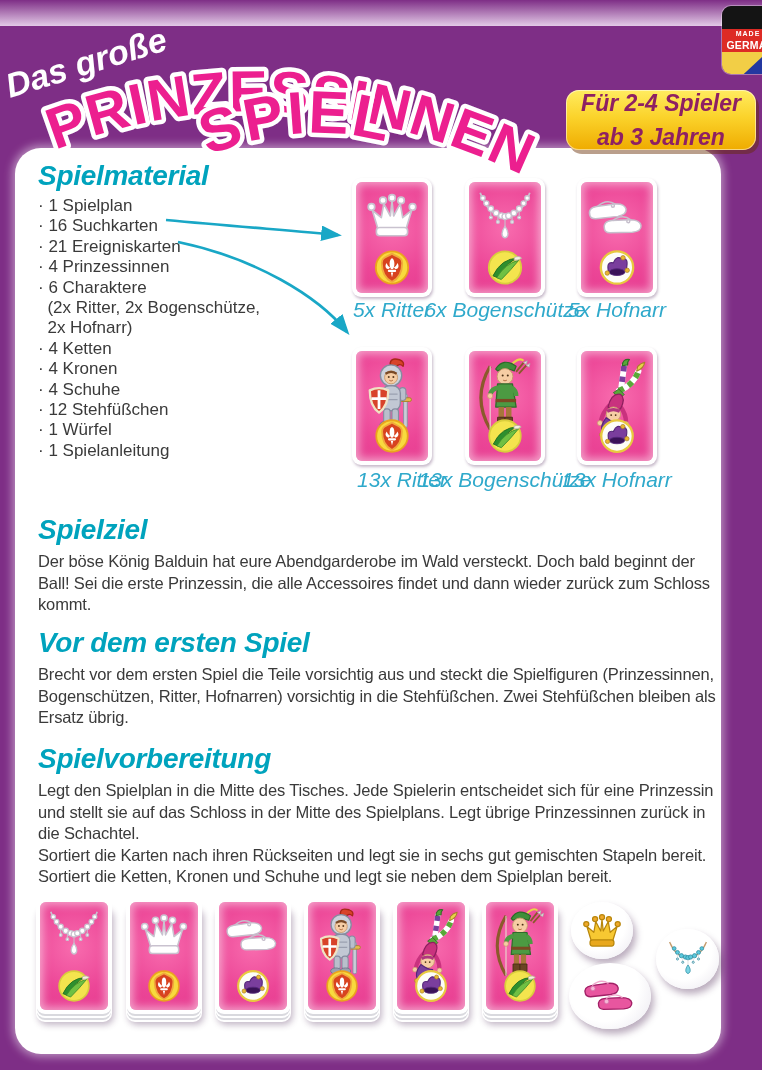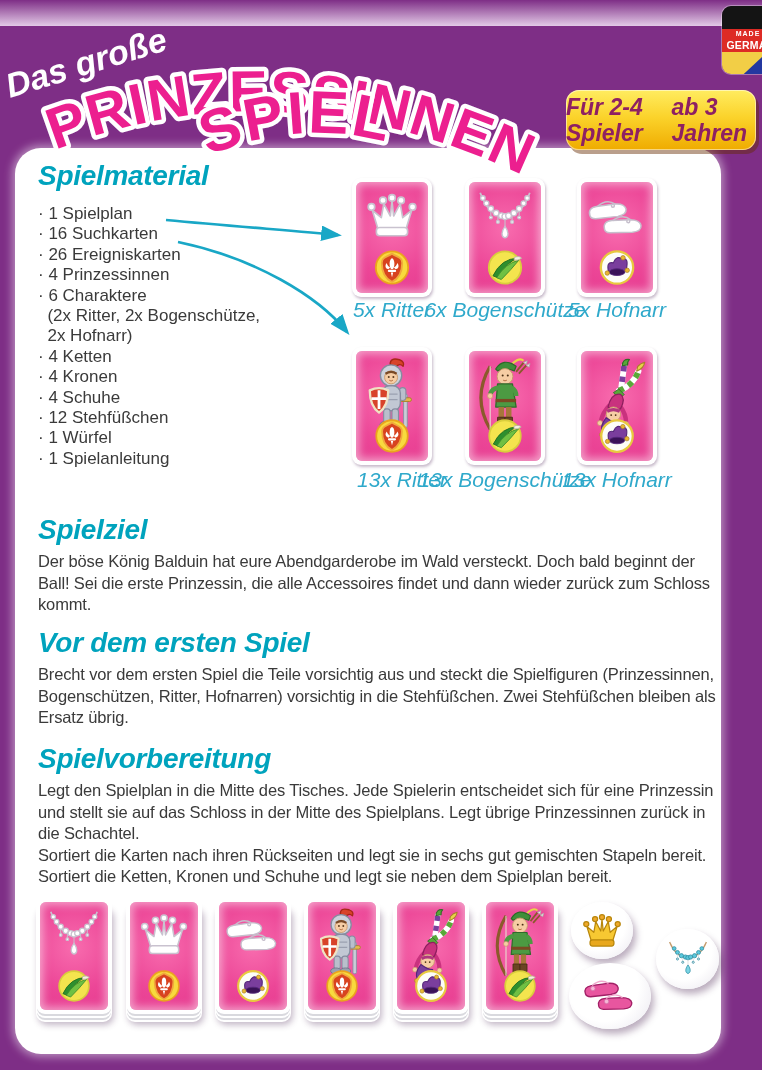--- a/index.html
+++ b/index.html
@@ -26,27 +26,27 @@
   .mig-gold{position:absolute;left:0;top:67%;width:100%;height:33%;background:#F2CE46;}
   .mig-eu{position:absolute;left:0;top:0;width:100%;height:100%;background:#2438A0;
     clip-path:polygon(100% 42%,100% 100%,34% 100%);}
   .eu-circle{position:absolute;right:5px;bottom:4px;width:15px;height:15px;border:2px dotted #FFD500;border-radius:50%;}
   .mig-t1{position:absolute;left:0;top:36%;width:100%;text-align:center;font-size:7px;font-weight:bold;color:#fff;letter-spacing:1px;}
   .mig-t2{position:absolute;left:0;top:49%;width:100%;text-align:center;font-size:10.5px;font-weight:bold;color:#fff;letter-spacing:.2px;}
 
   .players-box{position:absolute;left:566px;top:90px;width:190px;height:60px;border-radius:13px;
     background:linear-gradient(to bottom,#FFEC60 0%,#FBD32B 45%,#EFAB00 100%);
     box-shadow:3px 4px 0 rgba(101,42,0,.45), inset 0 0 0 1px rgba(255,255,255,.5);
-    display:flex;flex-direction:row;justify-content:flex-start;align-items:center;}
+    display:flex;flex-direction:column;justify-content:space-between;align-items:center;}
   .players-box div{font-style:italic;font-weight:bold;font-size:23px;line-height:26px;color:#8E2063;}
 
   
   .sec-heading{font-style:italic;font-weight:bold;font-size:28px;color:#00A3BD;letter-spacing:-.3px;}
   .spielmaterial{position:absolute;left:38px;top:160px;width:300px;}
-  .sm-list{margin-top:12px;}
+  .sm-list{margin-top:4px;}
   .sm-item{font-size:17px;line-height:20.4px;color:#3A3A3A;white-space:pre;}
 
   .section{position:absolute;left:38px;width:692px;}
   .sec1{top:514px;} .sec2{top:627px;} .sec3{top:743px;}
   .sec-body{margin-top:5px;font-size:16.5px;line-height:21.5px;color:#3A3A3A;letter-spacing:-.15px;white-space:pre-line;}
 
   
   .card{position:absolute;width:80px;height:119px;background:#fff;border-radius:9px;
     box-shadow:1px 2px 3px rgba(70,25,80,.3);}
   .card-inner{position:absolute;inset:4px;border-radius:6px;
@@ -284,21 +284,21 @@
   <div class="players-box">
     <div>Für 2-4 Spieler</div>
     <div>ab 3 Jahren</div>
   </div>
 
   <div class="spielmaterial">
     <div class="sec-heading">Spielmaterial</div>
     <div class="sm-list">
       <div class="sm-item">· 1 Spielplan</div>
       <div class="sm-item">· 16 Suchkarten</div>
-      <div class="sm-item">· 26 Ereigniskarten</div>
+      <div class="sm-item">· 21 Ereigniskarten</div>
       <div class="sm-item">· 4 Prinzessinnen</div>
       <div class="sm-item">· 6 Charaktere</div>
       <div class="sm-item">  (2x Ritter, 2x Bogenschütze,</div>
       <div class="sm-item">  2x Hofnarr)</div>
       <div class="sm-item">· 4 Ketten</div>
       <div class="sm-item">· 4 Kronen</div>
       <div class="sm-item">· 4 Schuhe</div>
       <div class="sm-item">· 12 Stehfüßchen</div>
       <div class="sm-item">· 1 Würfel</div>
       <div class="sm-item">· 1 Spielanleitung</div>

